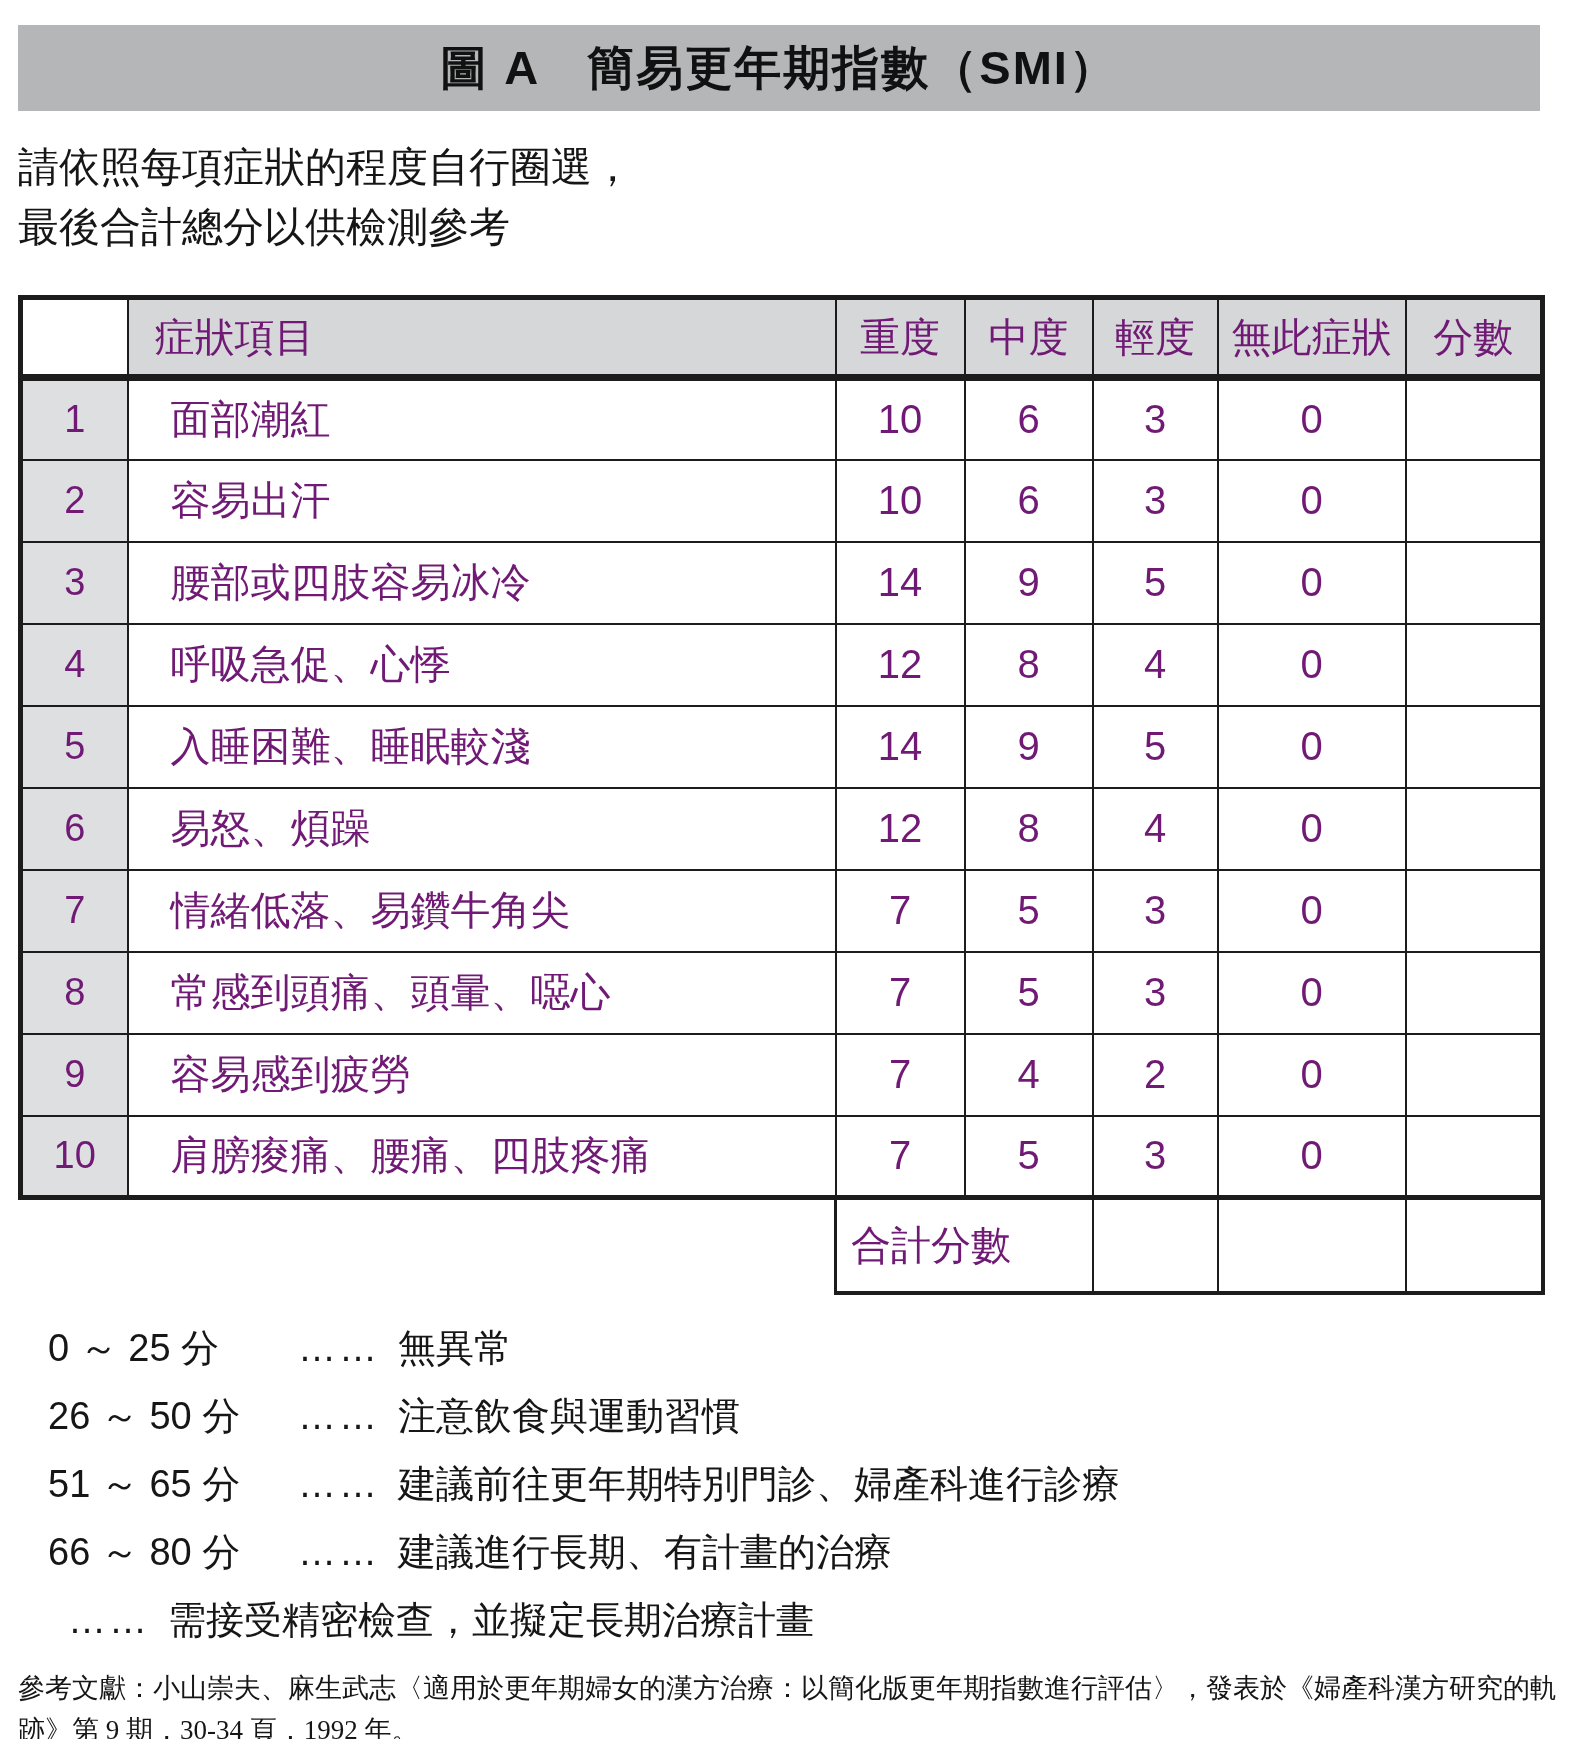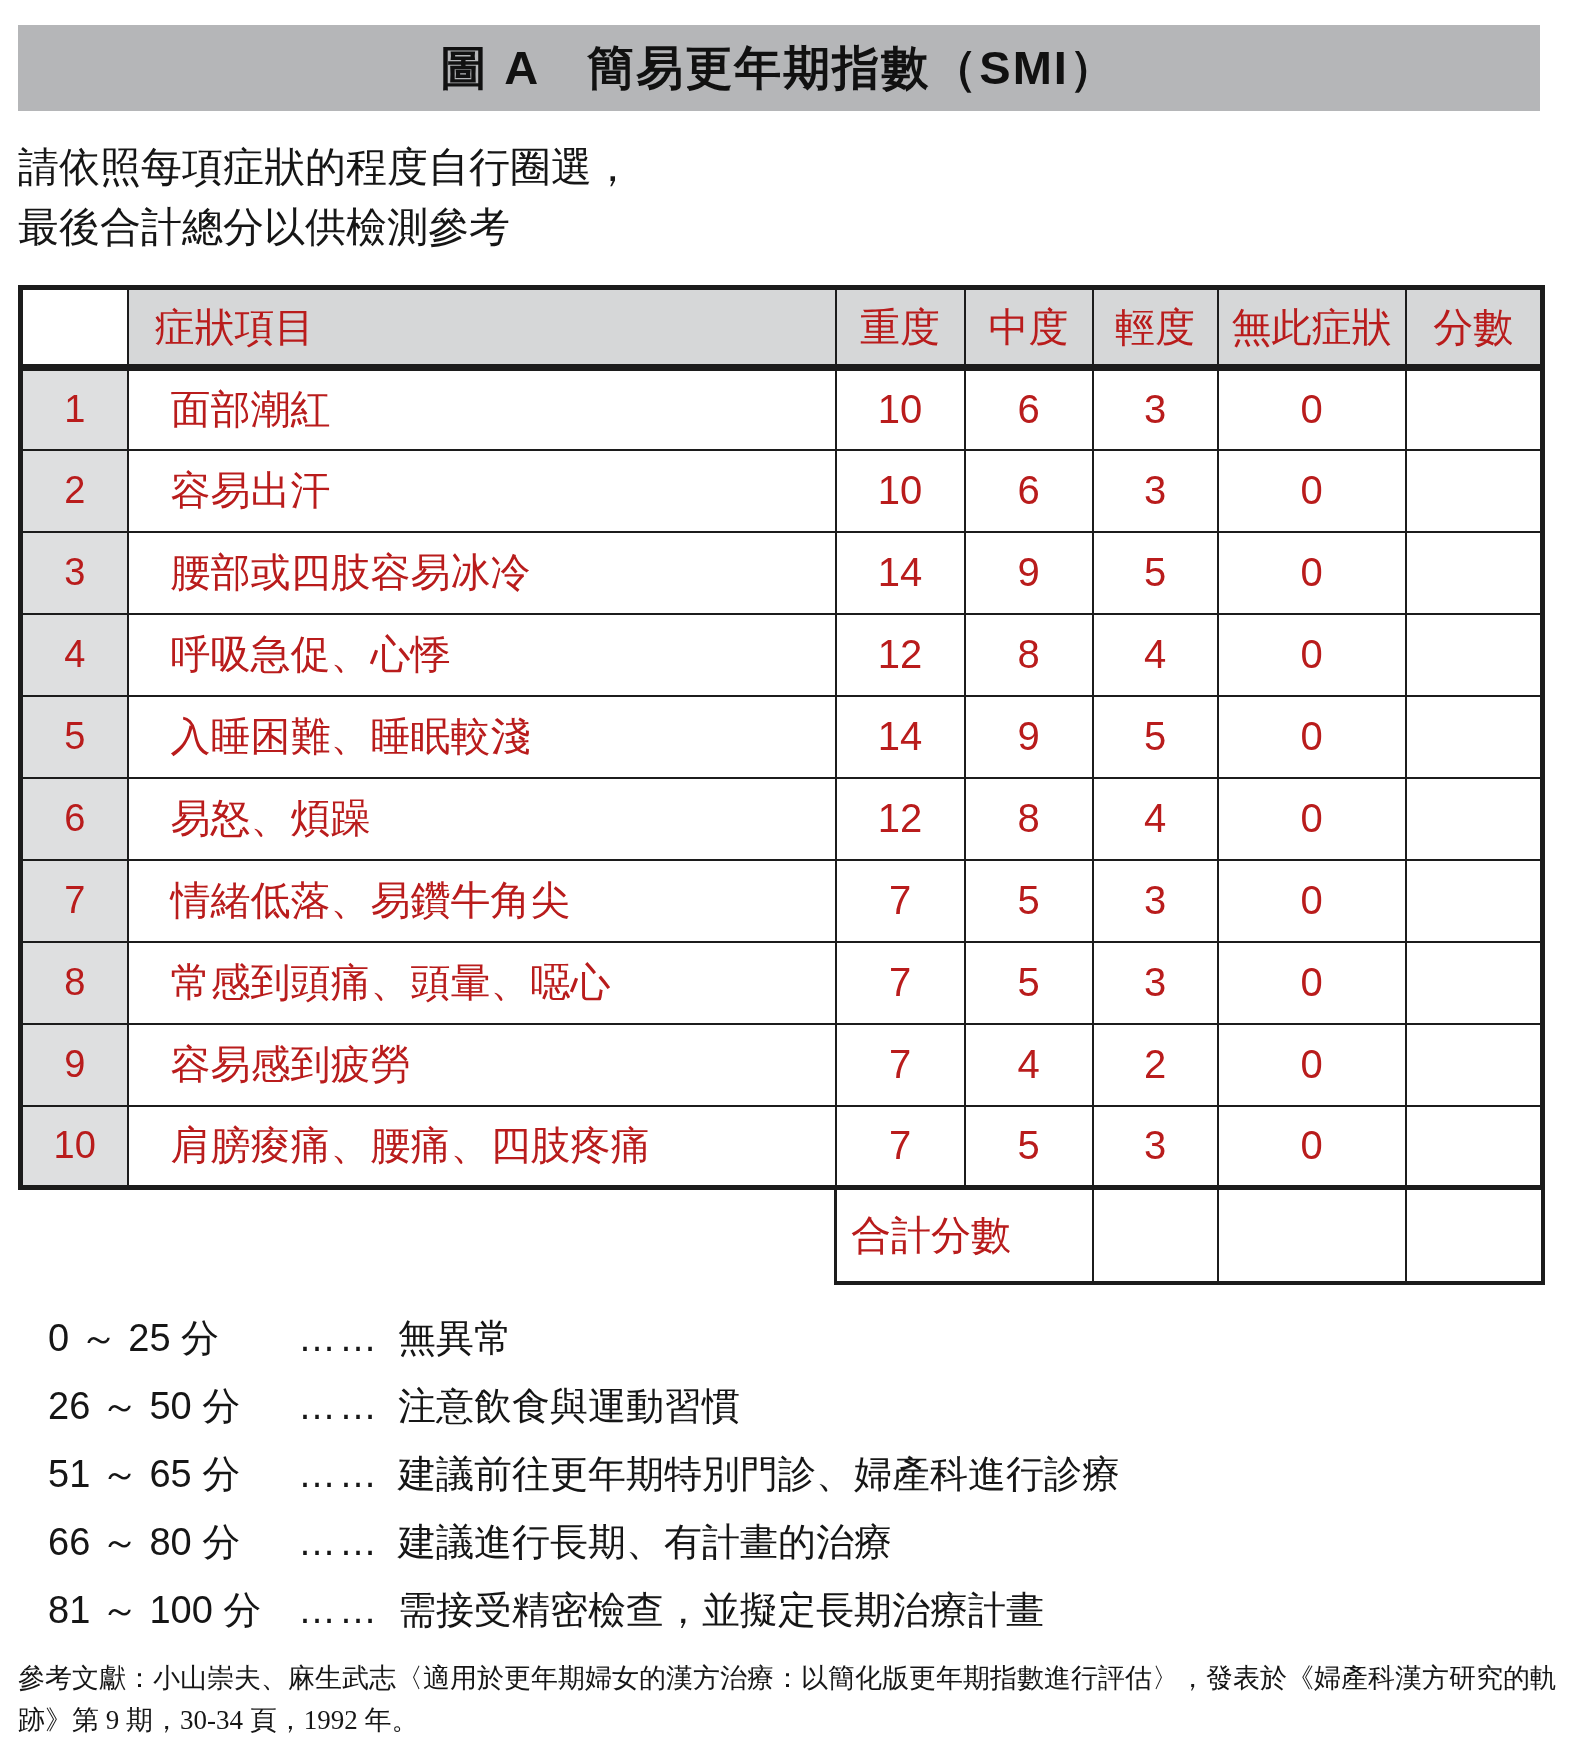--- a/index.html
+++ b/index.html
@@ -23,24 +23,24 @@
     font-size: 47px; font-weight: bold; color: #111;
     letter-spacing: 2px;
     text-align: center;
   }
 
   
   .instructions { margin-top: 26px; font-size: 41px; line-height: 60px; color: #161616; }
 
   
   table.smi-table {
-    margin-top: 28px;
+    margin-top: 38px;
     border-collapse: collapse; table-layout: fixed;
     width: 1522px;
-    font-size: 40px; color: #b91c1c;
+    font-size: 40px; color: #701a75;
   }
   .smi-table th, .smi-table td {
     border: 2px solid #1c1c1c;
     text-align: center; vertical-align: middle;
     overflow: hidden; white-space: nowrap;
   }
   .smi-table thead tr { height: 80px; }
   .smi-table thead th {
     background: #d6d7d8; font-weight: normal;
     border-top: 5px solid #1c1c1c; border-bottom: 7px solid #1c1c1c;
@@ -233,21 +233,20 @@
         <span class="legend-range">51 ～ 65 分</span>
         <span class="legend-dots">……</span>
         <span class="legend-desc">建議前往更年期特別門診、婦產科進行診療</span>
       </div>
       <div class="legend-row">
         <span class="legend-range">66 ～ 80 分</span>
         <span class="legend-dots">……</span>
         <span class="legend-desc">建議進行長期、有計畫的治療</span>
       </div>
       <div class="legend-row">
-        <span class="legend-range">81 ～ 100 分</span>
         <span class="legend-dots">……</span>
         <span class="legend-desc">需接受精密檢查，並擬定長期治療計畫</span>
       </div>
     </div>
 
     <div class="reference">參考文獻：小山崇夫、麻生武志〈適用於更年期婦女的漢方治療：以簡化版更年期指數進行評估〉，發表於《婦產科漢方研究的軌跡》第 9 期，30-34 頁，1992 年。</div>
 
   </div>
 </div>
 

